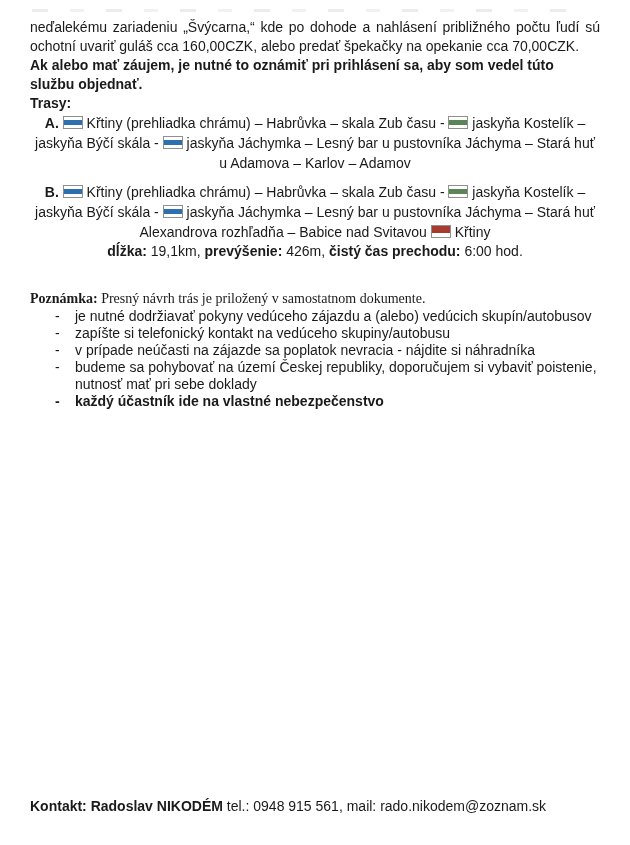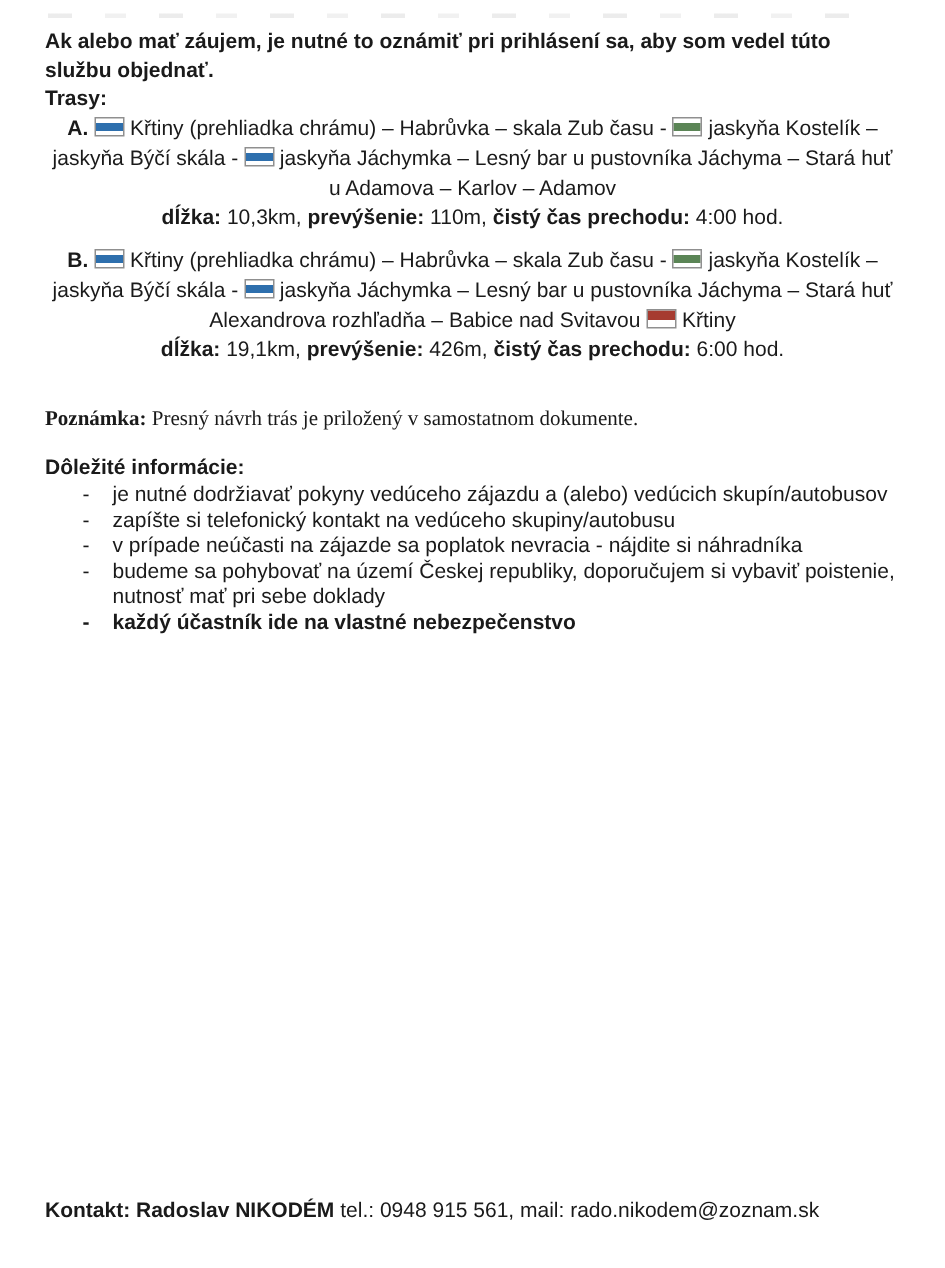--- a/index.html
+++ b/index.html
@@ -34,42 +34,41 @@
   .bullet-item.bold-item{font-weight:bold;}
   .contact-line{position:absolute;left:30px;top:797px;line-height:19px;white-space:nowrap;}
 </style>
 </head>
 <body>
 
 <div class="content">
 
   <div class="top-artifact"></div>
 
+  <p class="justify">neďalekému zariadeniu „Švýcarna,“ kde po dohode a nahlásení približného počtu ľudí sú ochotní uvariť guláš cca 160,00CZK, alebo predať špekačky na opekanie cca 70,00CZK.</p>
   <p class="bold">Ak alebo mať záujem, je nutné to oznámiť pri prihlásení sa, aby som vedel túto službu objednať.</p>
 
   <p class="heading sec-gap-lg">Trasy:</p>
 
   <div id="routes">
       <div class="route-block">
         <div class="route-line"><b>A. </b><span class="tm" style="border-color: rgb(143, 143, 143); background: linear-gradient(rgb(255, 255, 255) 0px, rgb(255, 255, 255) 27%, rgb(46, 111, 173) 27%, rgb(46, 111, 173) 76%, rgb(255, 255, 255) 76%, rgb(255, 255, 255) 100%);"></span> Křtiny (prehliadka chrámu) – Habrůvka – skala Zub času - <span class="tm" style="border-color: rgb(143, 143, 143); background: linear-gradient(rgb(255, 255, 255) 0px, rgb(255, 255, 255) 27%, rgb(91, 133, 86) 27%, rgb(91, 133, 86) 76%, rgb(255, 255, 255) 76%, rgb(255, 255, 255) 100%);"></span> jaskyňa Kostelík –</div>
         <div class="route-line">jaskyňa Býčí skála - <span class="tm" style="border-color: rgb(143, 143, 143); background: linear-gradient(rgb(255, 255, 255) 0px, rgb(255, 255, 255) 27%, rgb(46, 111, 173) 27%, rgb(46, 111, 173) 76%, rgb(255, 255, 255) 76%, rgb(255, 255, 255) 100%);"></span> jaskyňa Jáchymka – Lesný bar u pustovníka Jáchyma – Stará huť</div>
         <div class="route-line">u Adamova – Karlov – Adamov</div>
-        <div class="route-stats"><b>dĺžka:</b> 10,3km, <b>prevýšenie:</b> 110m, <b>čistý čas prechodu:</b> 4:00 hod.</div>
       </div>
       <div class="route-block second">
         <div class="route-line"><b>B. </b><span class="tm" style="border-color: rgb(143, 143, 143); background: linear-gradient(rgb(255, 255, 255) 0px, rgb(255, 255, 255) 27%, rgb(46, 111, 173) 27%, rgb(46, 111, 173) 76%, rgb(255, 255, 255) 76%, rgb(255, 255, 255) 100%);"></span> Křtiny (prehliadka chrámu) – Habrůvka – skala Zub času - <span class="tm" style="border-color: rgb(143, 143, 143); background: linear-gradient(rgb(255, 255, 255) 0px, rgb(255, 255, 255) 27%, rgb(91, 133, 86) 27%, rgb(91, 133, 86) 76%, rgb(255, 255, 255) 76%, rgb(255, 255, 255) 100%);"></span> jaskyňa Kostelík –</div>
         <div class="route-line">jaskyňa Býčí skála - <span class="tm" style="border-color: rgb(143, 143, 143); background: linear-gradient(rgb(255, 255, 255) 0px, rgb(255, 255, 255) 27%, rgb(46, 111, 173) 27%, rgb(46, 111, 173) 76%, rgb(255, 255, 255) 76%, rgb(255, 255, 255) 100%);"></span> jaskyňa Jáchymka – Lesný bar u pustovníka Jáchyma – Stará huť</div>
         <div class="route-line">Alexandrova rozhľadňa – Babice nad Svitavou <span class="tm" style="border-color: rgb(143, 143, 143); background: linear-gradient(rgb(166, 59, 48) 0px, rgb(166, 59, 48) 60%, rgb(255, 255, 255) 60%, rgb(255, 255, 255) 100%);"></span> Křtiny</div>
         <div class="route-stats"><b>dĺžka:</b> 19,1km, <b>prevýšenie:</b> 426m, <b>čistý čas prechodu:</b> 6:00 hod.</div>
       </div>
     </div>
 
   <p class="note-para"><b>Poznámka:</b><span> Presný návrh trás je priložený v samostatnom dokumente.</span></p>
 
-  <p class="imp-heading">Dôležité informácie:</p>
 
   <ul class="bullet-list" id="bullets">
       <li class="bullet-item"><span class="dash">-</span>je nutné dodržiavať pokyny vedúceho zájazdu a (alebo) vedúcich skupín/autobusov</li>
       <li class="bullet-item"><span class="dash">-</span>zapíšte si telefonický kontakt na vedúceho skupiny/autobusu</li>
       <li class="bullet-item"><span class="dash">-</span>v prípade neúčasti na zájazde sa poplatok nevracia - nájdite si náhradníka</li>
       <li class="bullet-item"><span class="dash">-</span>budeme sa pohybovať na území Českej republiky, doporučujem si vybaviť poistenie, nutnosť mať pri sebe doklady</li>
       <li class="bullet-item bold-item"><span class="dash">-</span>každý účastník ide na vlastné nebezpečenstvo</li>
     </ul>
 
 </div>

